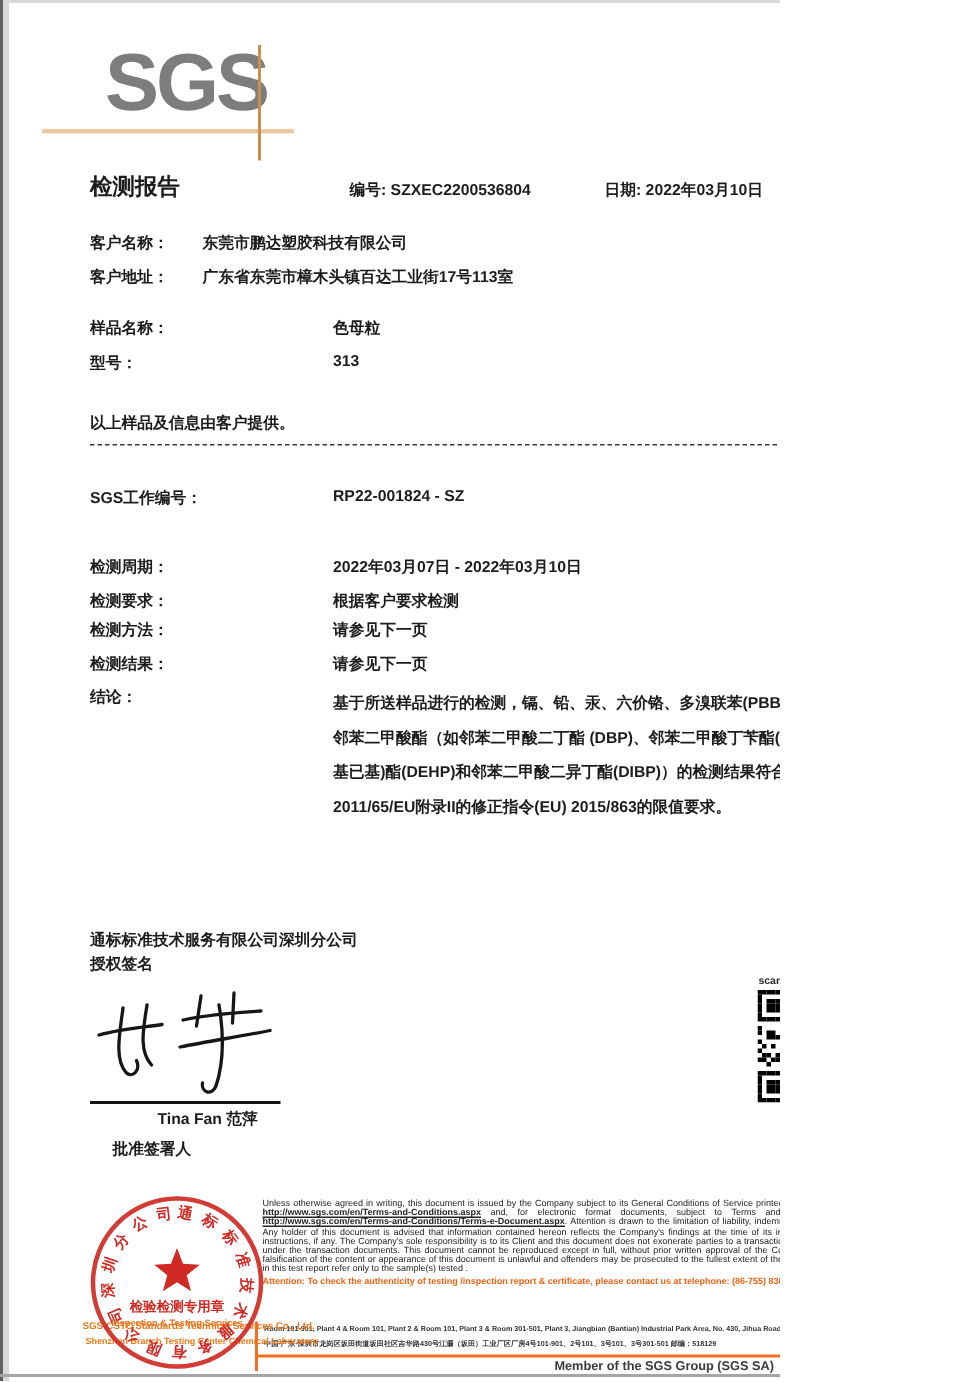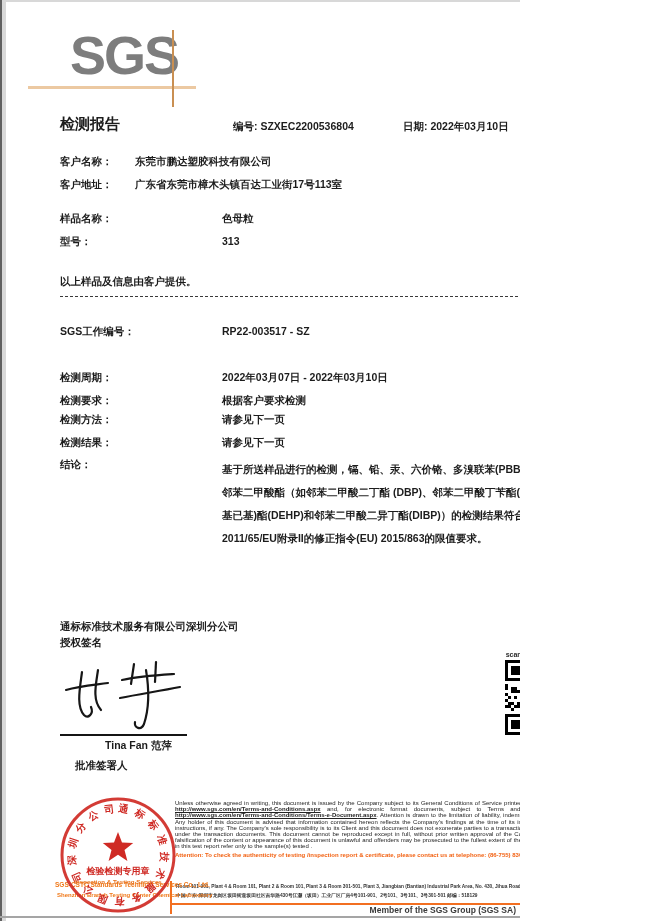--- a/index.html
+++ b/index.html
@@ -86,21 +86,21 @@
   <div class="abs row" style="top:235px">
     <span class="lbl w162">型号：</span>
     <span class="val">313</span>
   </div>
   <div class="abs note-line" style="top:275px">以上样品及信息由客户提供。</div>
 
   <div class="abs dashed"></div>
 
   <div class="abs row" style="top:325px">
     <span class="lbl w162">SGS工作编号：</span>
-    <span class="val">RP22-003517 - SZ</span>
+    <span class="val">RP22-001824 - SZ</span>
   </div>
   <div class="abs row" style="top:371px">
     <span class="lbl w162">检测周期：</span>
     <span class="val">2022年03月07日 - 2022年03月10日</span>
   </div>
   <div class="abs row" style="top:394px">
     <span class="lbl w162">检测要求：</span>
     <span class="val">根据客户要求检测</span>
   </div>
   <div class="abs row" style="top:413px">

